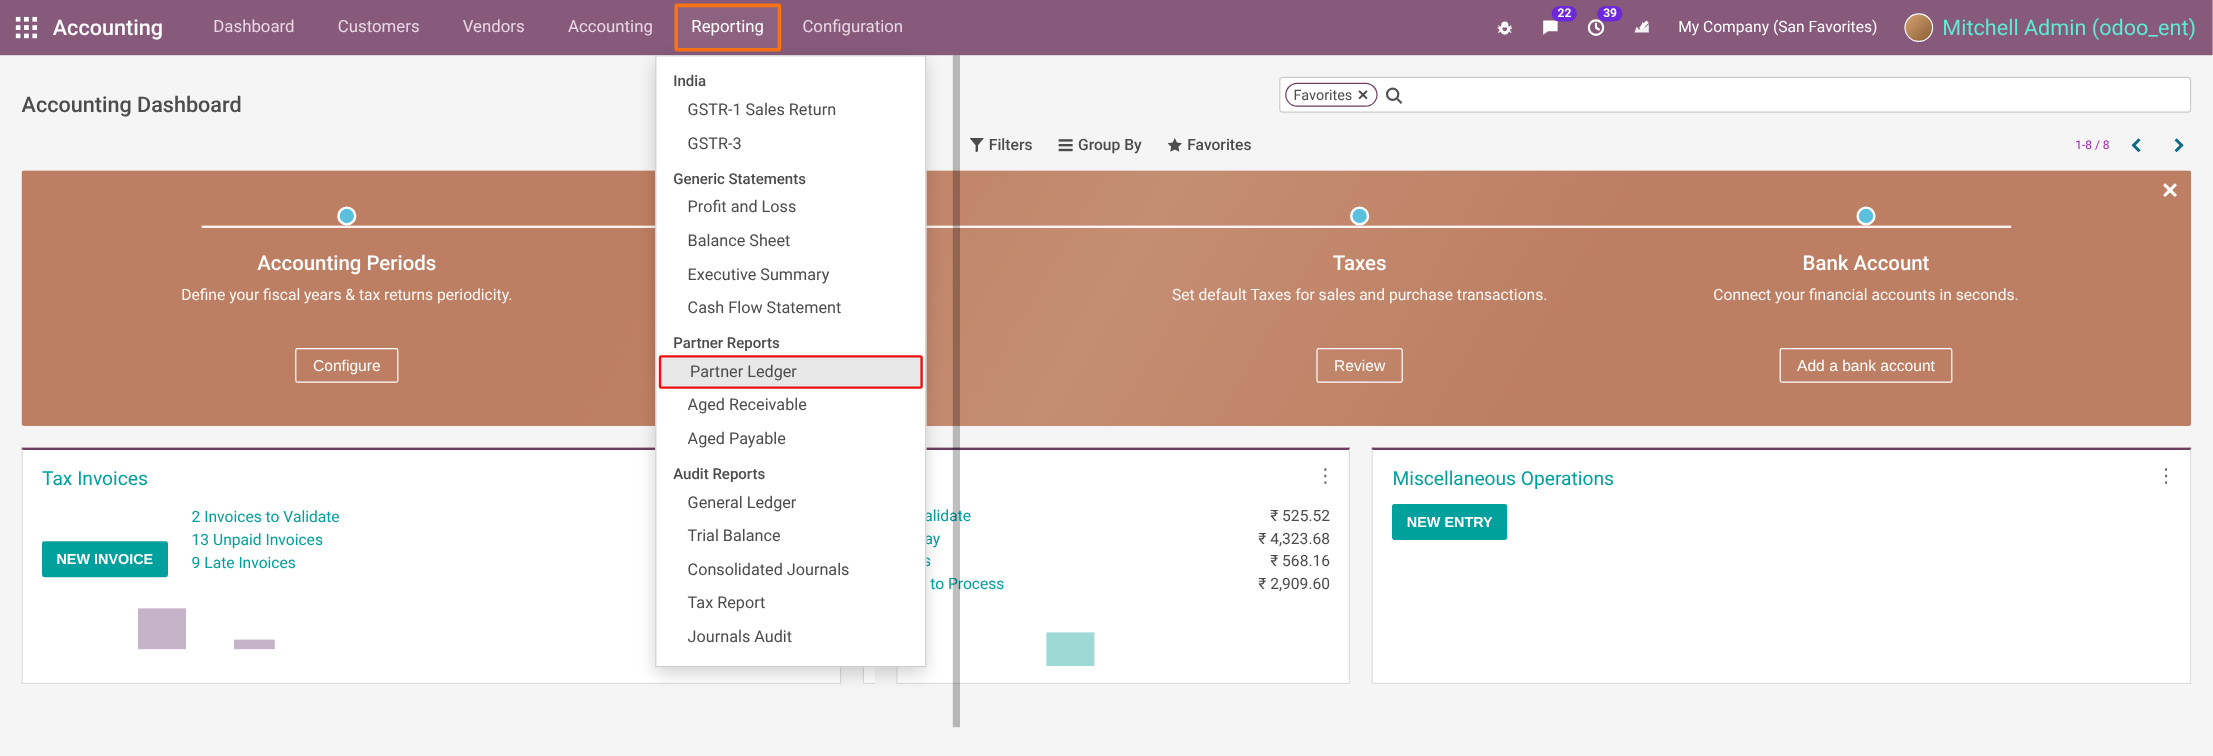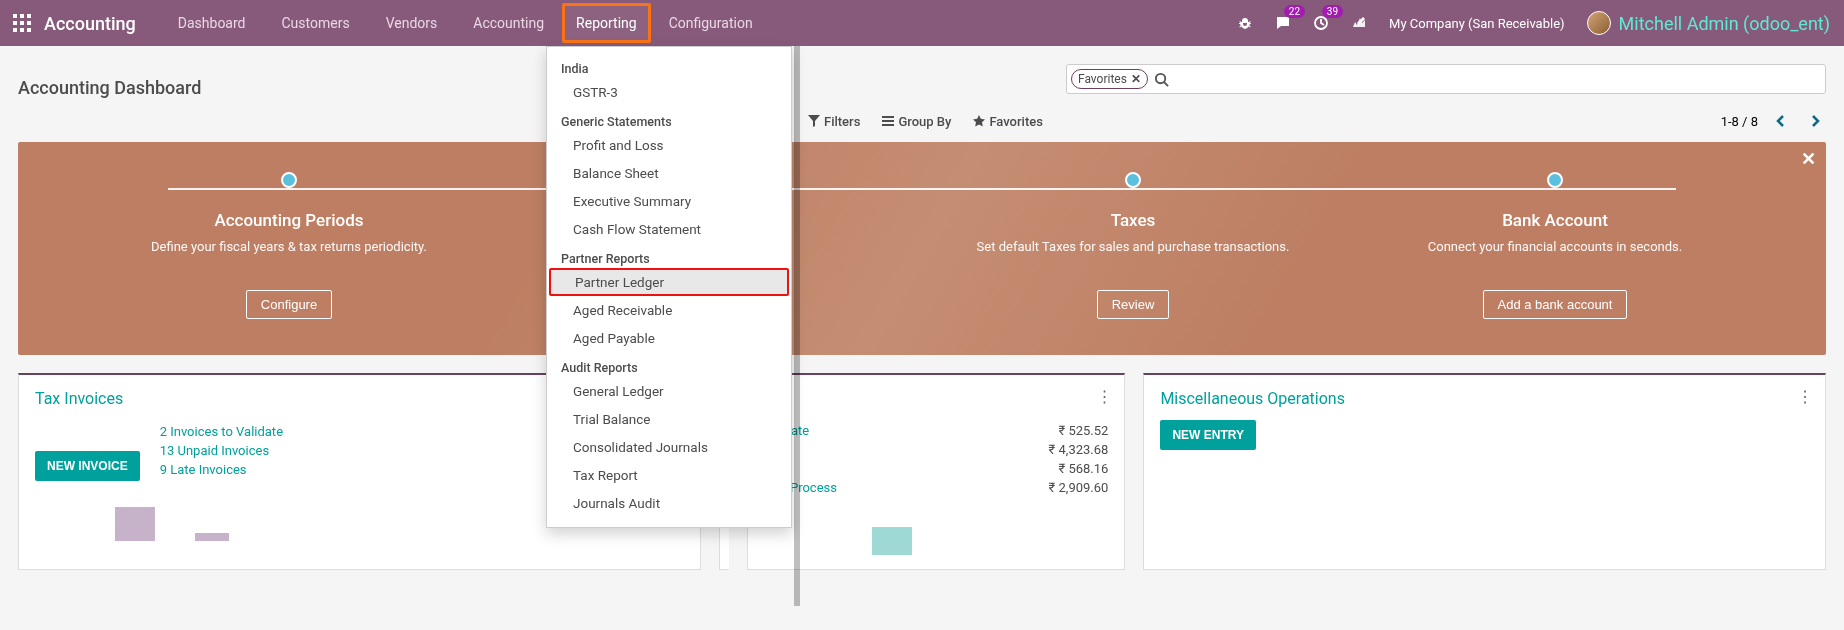--- a/index.html
+++ b/index.html
@@ -8,40 +8,40 @@
   
   .topnav { background: #875a7b; height: 46px; display: flex; align-items: center; color: #fff; padding: 0 8px; }
   .apps-icon { width: 28px; height: 28px; display: flex; align-items: center; justify-content: center; margin-right: 8px; }
   .app-title { font-size: 18px; font-weight: 500; margin-right: 24px; }
   .nav-menu { display: flex; gap: 0; }
   .nav-item { padding: 12px 18px; font-size: 14px; color: #e9d8e4; cursor: pointer; position: relative; }
   .nav-item.active { color: #fff; }
   .nav-item.hl { border: 3px solid #f97316; border-radius: 2px; padding: 9px 11px; background: rgba(255,255,255,0.05); }
   .nav-right { margin-left: auto; display: flex; align-items: center; gap: 10px; }
   .icon-btn { width: 28px; height: 28px; display: flex; align-items: center; justify-content: center; cursor: pointer; position: relative; }
-  .badge { position: absolute; top: -4px; right: -8px; background: #a21caf; color: #fff; border-radius: 10px; font-size: 10px; padding: 1px 5px; font-weight: 400; }
+  .badge { position: absolute; top: -4px; right: -8px; background: #6d28d9; color: #fff; border-radius: 10px; font-size: 10px; padding: 1px 5px; font-weight: 700; }
   .company { font-size: 13px; color: #fff; cursor: pointer; padding: 0 6px; }
   .user { display: flex; align-items: center; gap: 8px; font-size: 18px; color: #5eead4; cursor: pointer; padding: 0 6px; }
   .avatar { width: 24px; height: 24px; border-radius: 50%; background: linear-gradient(135deg,#d4a373,#8b5e34); border: 1px solid #fff; }
 
   
   .subheader { display: flex; align-items: center; padding: 14px 18px 8px; }
   .page-title { font-size: 18px; font-weight: 500; color: #4c4c4c; margin-top: 17px; }
   .search-wrap { margin-left: auto; display: flex; align-items: center; border: 1px solid #ccc; border-radius: 3px; height: 30px; padding: 0 4px; width: 760px; background: #fff; }
   .search-tag { border: 1px solid #6b3f62; border-radius: 10px; padding: 2px 6px; display: flex; align-items: center; font-size: 12px; color: #4c4c4c; margin-right: 6px; }
   .search-tag .x { margin-left: 4px; cursor: pointer; font-weight: bold; }
   .search-input { border: none; outline: none; flex: 1; font-size: 13px; color: #444; }
   .search-icon { color: #666; cursor: pointer; }
 
   
   .controlbar { display: flex; align-items: center; padding: 4px 18px 10px; font-size: 13px; color: #4c4c4c; }
   .cb-left { display: flex; gap: 22px; margin-left: 790px; }
   .cb-item { display: flex; align-items: center; gap: 4px; cursor: pointer; font-weight: 500; }
   .cb-right { margin-left: auto; display: flex; align-items: center; gap: 12px; }
-  .pager { font-size: 13px; color: #000000; }
+  .pager { font-size: 10px; color: #a21caf; }
   .navarrow { width: 22px; height: 22px; display: flex; align-items: center; justify-content: center; cursor: pointer; color: #0d6986; }
 
   
   .banner { margin: 0 18px; height: 213px; background: linear-gradient(rgba(180,110,80,0.55),rgba(180,110,80,0.55)), linear-gradient(120deg,#c8937a 0,#c8937a 30%,#d9b39c 50%,#c8937a 70%,#c8937a 100%); position: relative; border-radius: 2px; overflow: hidden; color: #fff; }
   .banner-close { position: absolute; top: 6px; right: 10px; font-size: 18px; cursor: pointer; font-weight: bold; }
   .steps { display: flex; justify-content: space-between; align-items: flex-start; padding: 30px 60px 0; position: relative; }
   .step-line { position: absolute; top: 46px; left: 150px; right: 150px; height: 2px; background: rgba(255,255,255,0.9); }
   .step { flex: 1; text-align: center; position: relative; z-index: 1; padding: 0 20px; }
   .dot { width: 16px; height: 16px; border-radius: 50%; background: #5bc0de; border: 2px solid #fff; margin: 0 auto 22px; }
   .step-title { font-size: 17px; font-weight: 500; margin-bottom: 8px; }
@@ -61,21 +61,21 @@
   .card-right { flex: 1; }
   .row { display: flex; justify-content: space-between; font-size: 13px; margin-bottom: 4px; }
   .row a { color: #00a09d; text-decoration: none; cursor: pointer; }
   .row .amt { color: #4c4c4c; }
   .chart-stub { display: flex; gap: 40px; align-items: flex-end; height: 40px; margin-top: 20px; padding-left: 80px; }
   .bar1 { width: 40px; height: 34px; background: #c7b3c9; }
   .bar2 { width: 34px; height: 8px; background: #c7b3c9; }
   .bar3 { width: 40px; height: 28px; background: #9ed9d5; }
 
   
-  .dropdown { position: absolute; top: 46px; left: 546px; width: 246px; background: #fff; border: 1px solid #ccc; box-shadow: 0 6px 14px rgba(0,0,0,0.18); z-index: 100; padding: 6px 0 10px; max-height: 560px; overflow: visible; }
+  .dropdown { position: absolute; top: 46px; left: 546px; width: 226px; background: #fff; border: 1px solid #ccc; box-shadow: 0 6px 14px rgba(0,0,0,0.18); z-index: 100; padding: 6px 0 10px; max-height: 560px; overflow: visible; }
   .dd-section { padding: 8px 14px 2px; font-size: 12.5px; color: #4c4c4c; font-weight: 500; }
   .dd-item { padding: 6px 14px 6px 26px; font-size: 13.5px; color: #4c4c4c; cursor: pointer; }
   .dd-item.hovered { background: #e8e8e8; }
   .dd-item.hl { border: 2.5px solid #e11; border-radius: 2px; margin: 0 2px; padding: 4px 12px 4px 24px; }
 
   
   .scroll-edge { position: absolute; top: 46px; left: 794px; width: 6px; height: 560px; background: rgba(0,0,0,0.25); z-index: 99; }
 
   svg { display: block; }
 </style>
@@ -125,21 +125,21 @@
           <path d="M8 4v4l3 2"></path>
         </svg>
       <span class="badge">39</span>
     </div>
     <div class="icon-btn">
       <svg width="18" height="18" viewBox="0 0 18 18" fill="#fff">
           <path d="M3 13l2-5 2 3 3-7 2 5 3-3v7H3z" opacity="0.9"></path>
           <path d="M13 3l2 2-6 6-2-2z"></path>
         </svg>
     </div>
-    <div class="company">My Company (San Receivable)</div>
+    <div class="company">My Company (San Favorites)</div>
     <div class="user">
       <div class="avatar"></div>
       <span>Mitchell Admin (odoo_ent)</span>
     </div>
   </div>
 </div>
 
 <div class="subheader">
   <div class="page-title">Accounting Dashboard</div>
   <div class="search-wrap">
@@ -285,20 +285,21 @@
     <div class="kebab">⋮</div>
     <div class="card-title">Miscellaneous Operations</div>
     <button class="card-btn">NEW ENTRY</button>
   </div>
 </div>
 
 <div class="scroll-edge"></div>
 
 <div class="dropdown">
   <div class="dd-section">India</div>
+  <div class="dd-item">GSTR-1 Sales Return</div>
   <div class="dd-item">GSTR-3</div>
 
   <div class="dd-section">Generic Statements</div>
   <div class="dd-item">Profit and Loss</div>
   <div class="dd-item">Balance Sheet</div>
   <div class="dd-item">Executive Summary</div>
   <div class="dd-item">Cash Flow Statement</div>
 
   <div class="dd-section">Partner Reports</div>
   <div class="dd-item hovered hl">Partner Ledger</div>

